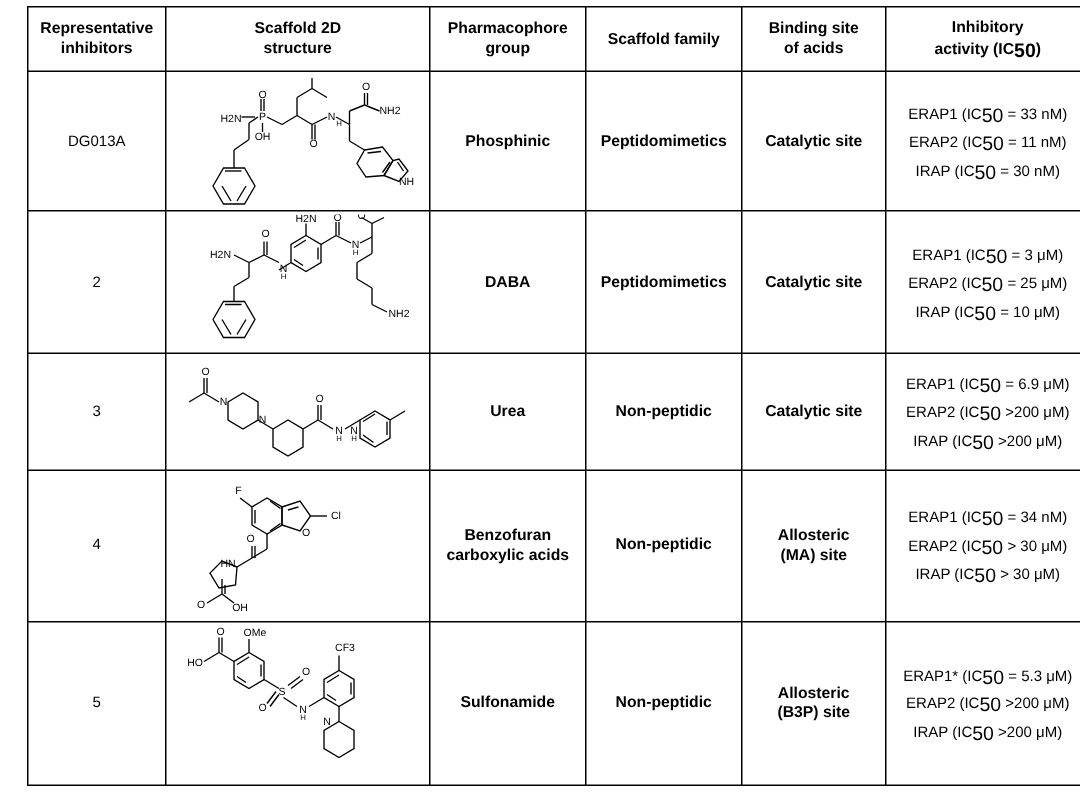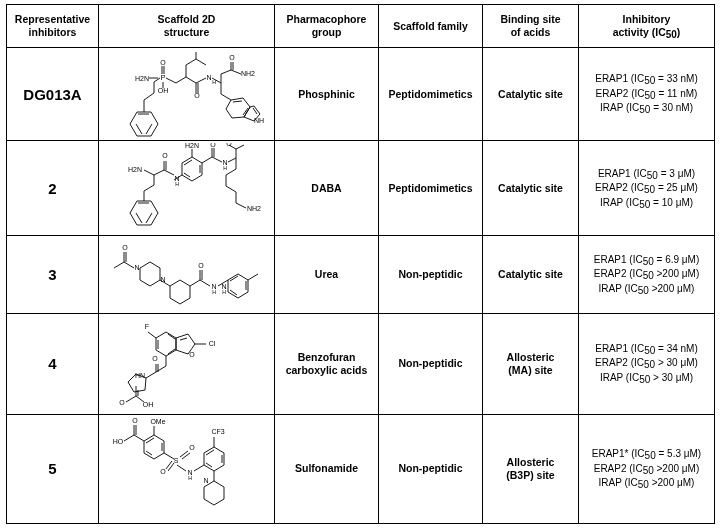--- a/index.html
+++ b/index.html
@@ -12,21 +12,21 @@
     height: 530px;
     font-family: "Liberation Sans", sans-serif;
     color: #000000;
     overflow: hidden;
   }
   .sheet {
     width: 642px;
     height: 530px;
     position: relative;
     box-sizing: border-box;
-    padding: 4px 6px 4px 6px;
+    padding: 4px 6px 4px 18px;
   }
   table.inhibitor-table {
     border-collapse: collapse;
     table-layout: fixed;
     width: 708px;
     height: 520px;
     border: 1.2px solid #000;
   }
   table.inhibitor-table th,
   table.inhibitor-table td {
@@ -42,40 +42,40 @@
     height: 38px;
   }
   .col-rep   { width: 92px; }
   .col-struct{ width: 176px; }
   .col-pharm { width: 104px; }
   .col-scaff { width: 104px; }
   .col-bind  { width: 96px; }
   .col-activ { width: 136px; }
 
   td.rep-cell {
-    font-size: 15px;
-    font-weight: bold;
+    font-size: 10px;
+    font-weight: normal;
   }
   td.plain-cell {
     font-size: 10.5px;
     font-weight: bold;
     line-height: 1.25;
   }
   td.activity-cell {
     font-size: 10px;
     line-height: 1.45;
     text-align: center;
     margin-left: 30px;
   }
   td.activity-cell .line {
     display: block;
     white-space: nowrap;
   }
   sub {
-    font-size: 10px;
+    font-size: 13px;
     vertical-align: baseline;
     position: relative;
     top: 2px;
   }
   td.struct-cell {
     padding: 1px;
   }
   td.struct-cell svg {
     display: block;
     margin: 0 auto;

